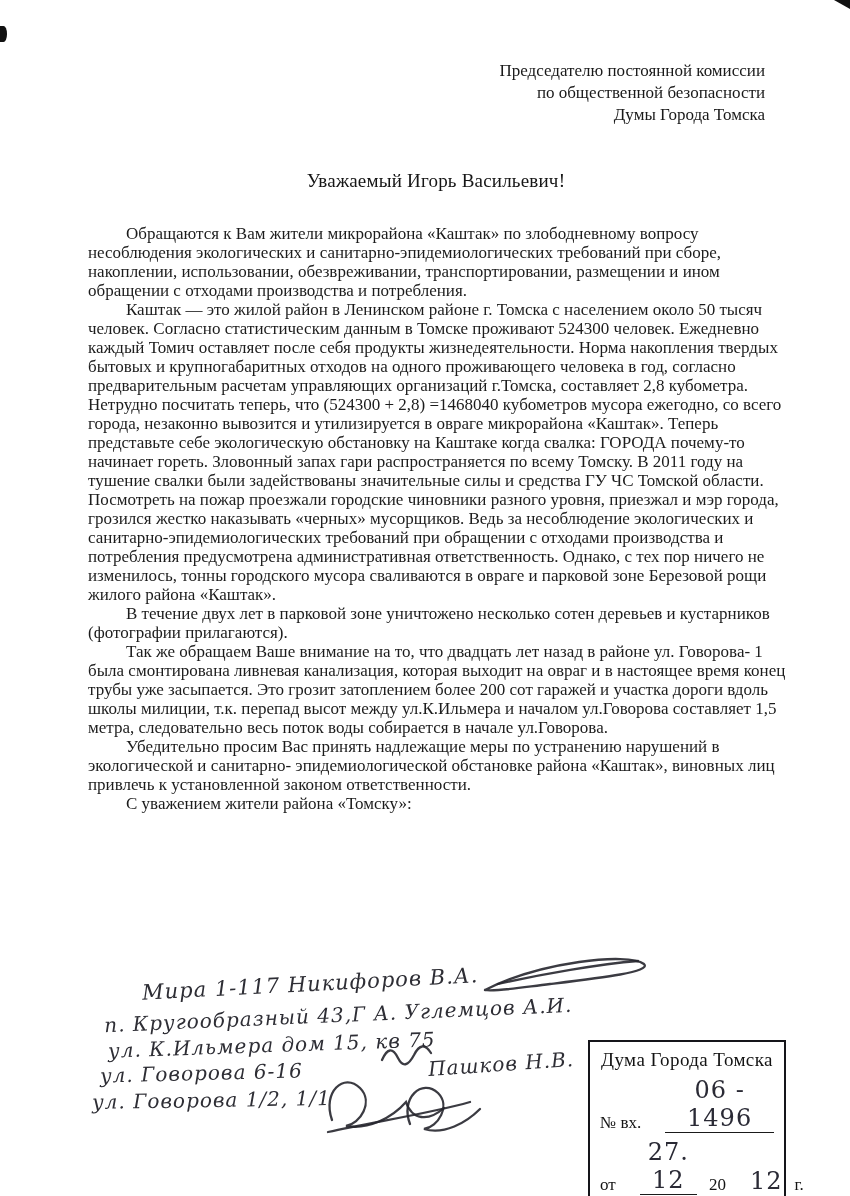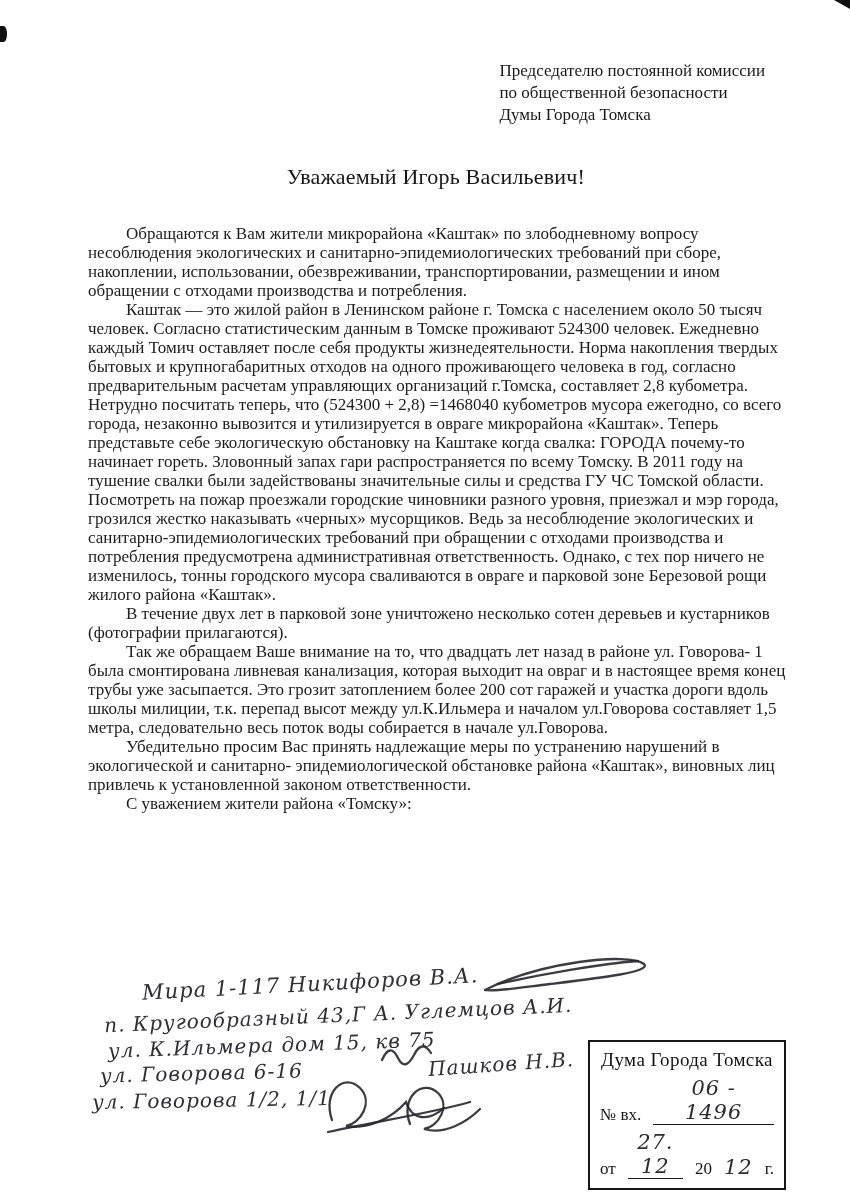--- a/index.html
+++ b/index.html
@@ -8,26 +8,26 @@
     position:relative; width:850px; height:1196px; margin:0 auto;
     background:#ffffff; color:#1f1f1f; overflow:hidden;
     font-family:"Liberation Serif", serif;
   }
   
   .artifact { position:absolute; background:#111; }
   .artifact.tl { left:0; top:26px; width:7px; height:16px; border-radius:0 60% 60% 0; }
   .artifact.tr { right:0; top:0; width:16px; height:9px; clip-path:polygon(100% 0,0 0,100% 100%); }
 
   .recipient {
-    position:absolute; top:60px; right:85px; text-align:left;
+    position:absolute; top:60px; right:85px; text-align:right;
     font-size:17px; line-height:22px; color:#191919;
   }
   .salutation {
-    position:absolute; top:164px; left:0; right:0; text-align:center;
-    padding-left:22px; font-size:22px; letter-spacing:.2px; color:#161616;
+    position:absolute; top:170px; left:0; right:0; text-align:center;
+    padding-left:22px; font-size:19px; letter-spacing:.2px; color:#161616;
   }
   .body-text {
     position:absolute; top:224px; left:88px; width:704px;
     font-size:17px; line-height:19px; text-align:left; color:#1c1c1c;
   }
   .body-text p { text-indent:38px; }
 
   .hw {
     position:absolute; font-family:"DejaVu Serif","Liberation Serif",serif;
     font-style:italic; color:#2e2e35; white-space:nowrap; letter-spacing:1px;
@@ -42,22 +42,22 @@
   .scribbles { position:absolute; left:80px; top:948px; width:600px; height:200px; }
   .scribbles path { fill:none; stroke:#26262e; stroke-width:2.3; stroke-linecap:round; opacity:.9; }
 
   .stamp {
     position:absolute; left:588px; top:1040px; width:198px;
     border:2.5px solid #15151a; background:#fff; padding:7px 10px 9px;
   }
   .stamp-org { font-size:19px; text-align:center; color:#141414; letter-spacing:.4px; }
   .stamp-row { display:flex; align-items:flex-end; gap:12px; margin-top:5px; font-size:17px; color:#141414; }
   .stamp-hw {
-    font-family:"DejaVu Serif","Liberation Serif",serif; font-style:italic;
-    font-size:21px; color:#2a2a35; letter-spacing:1px;
+    font-family:"DejaVu Serif","Liberation Serif",serif; 
+    font-size:24px; color:#2a2a35; letter-spacing:1px;margin-left:12px;
   }
   .u { border-bottom:1.6px solid #1a1a1a; padding:0 8px; }
   .grow { flex:1; text-align:center; }
 </style>
 </head>
 <body>
 
 <div class="page">
 
   <div class="artifact tl"></div>

